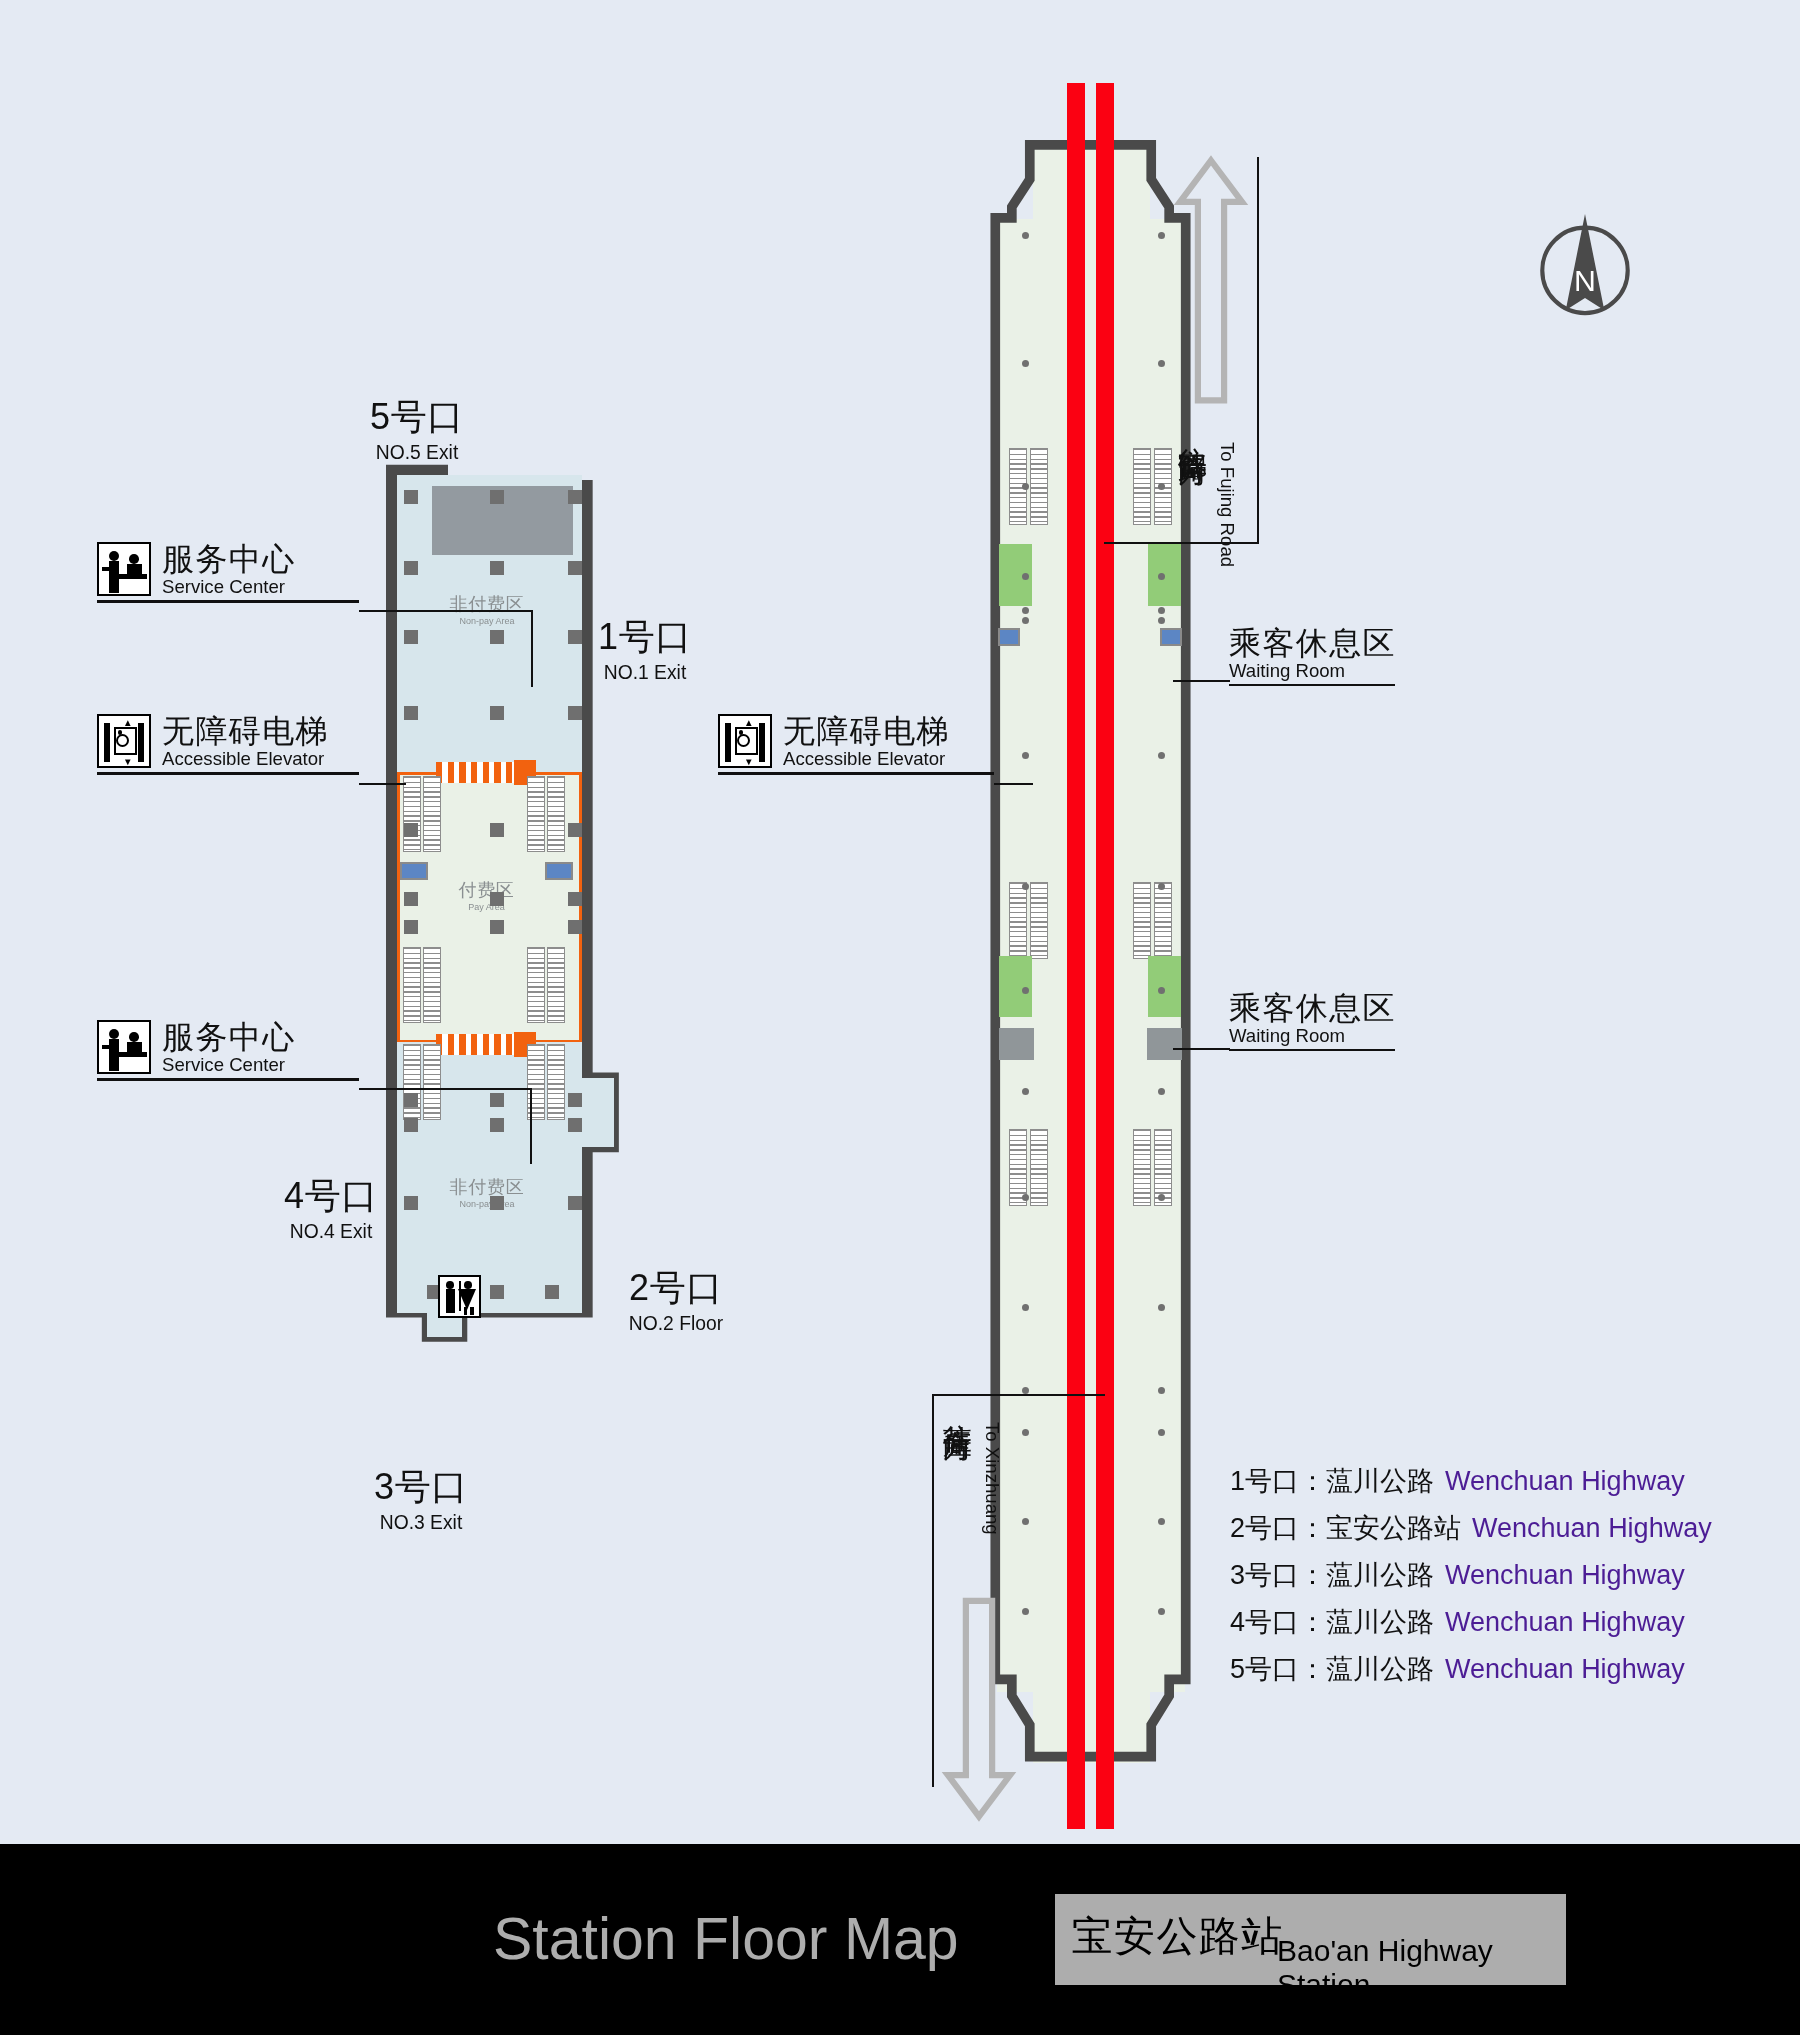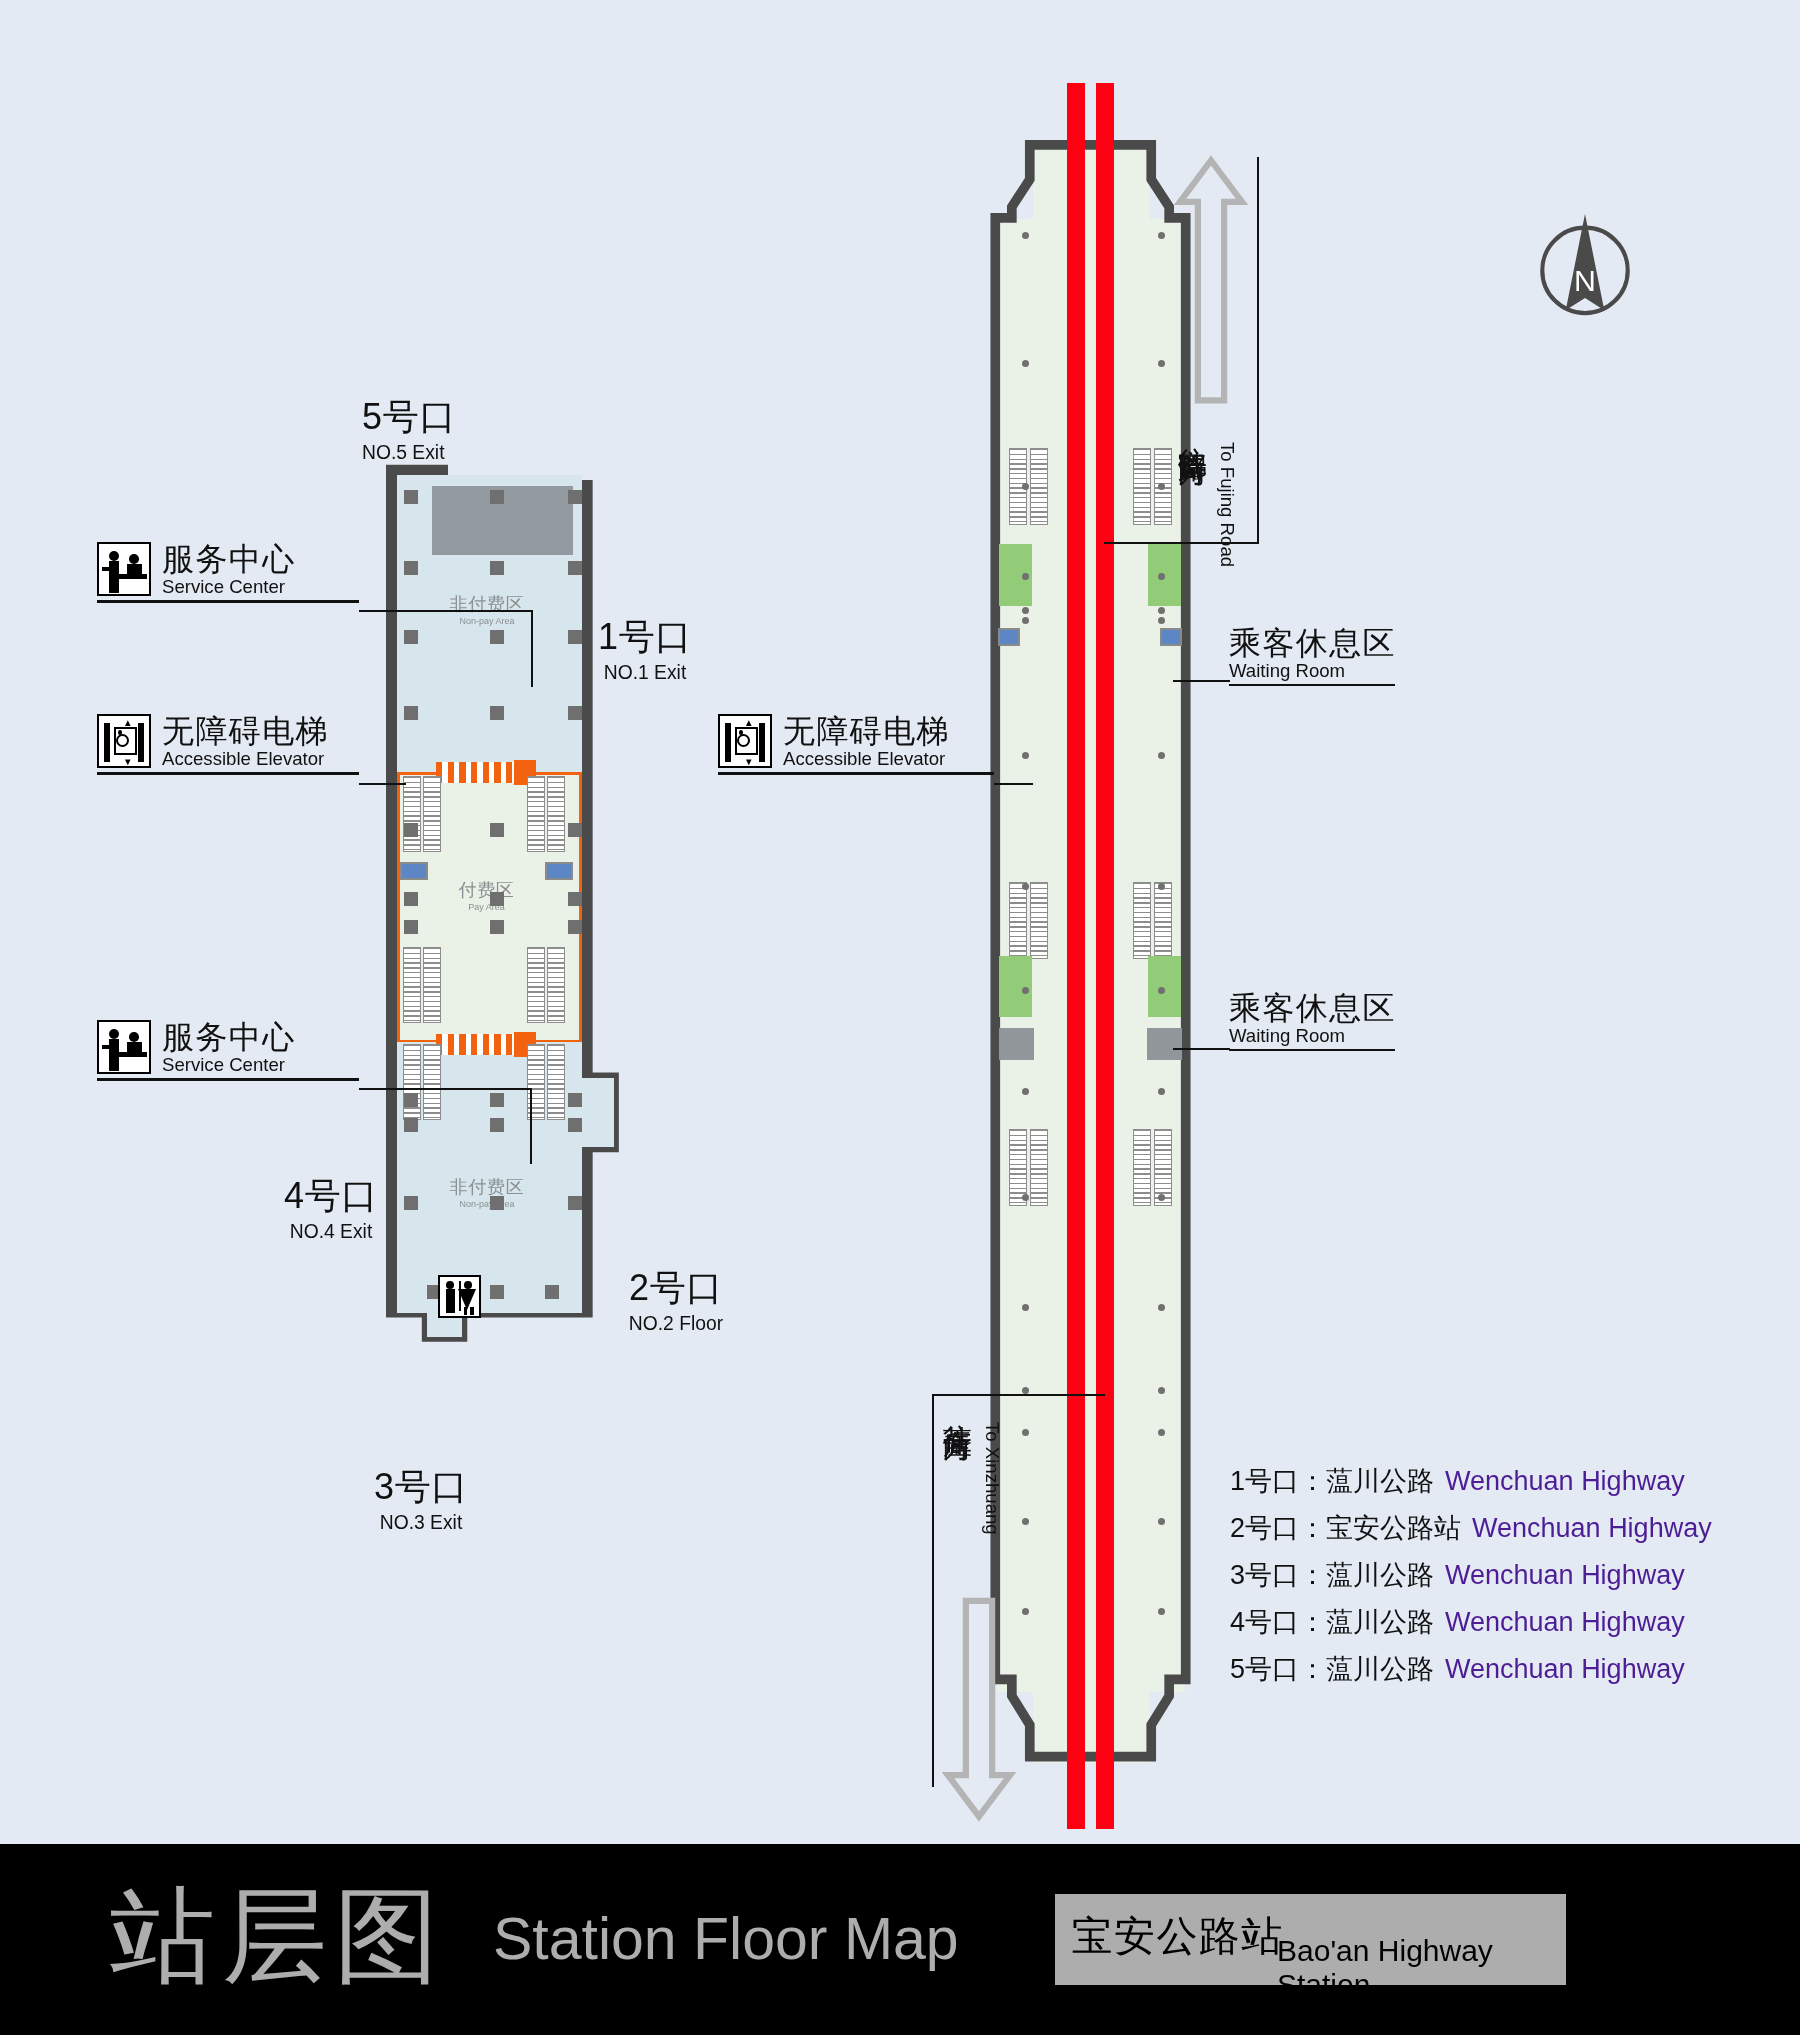--- a/index.html
+++ b/index.html
@@ -220,21 +220,21 @@
       <div class="m-h"></div>
         <div class="m-b"></div>
         <div class="sep"></div>
       <div class="f-h"></div>
         <div class="f-b"></div>
         <div class="f-l1"></div>
         <div class="f-l2"></div>
     </div>
   </div>
 
-  <div style="position:absolute; left:362px; top:393px; width:110px;">
+  <div style="position:absolute; left:362px; top:393px; text-align:center; width:110px;">
     <div class="exit-cn">5号口</div>
     <div class="exit-en">NO.5 Exit</div>
   </div>
   <div style="position:absolute; left:590px; top:613px; text-align:center; width:110px;">
     <div class="exit-cn">1号口</div>
     <div class="exit-en">NO.1 Exit</div>
   </div>
   <div style="position:absolute; left:276px; top:1172px; text-align:center; width:110px;">
     <div class="exit-cn">4号口</div>
     <div class="exit-en">NO.4 Exit</div>
@@ -456,21 +456,20 @@
       <span class="ecn">4号口：蕰川公路</span>
       <span class="een">Wenchuan Highway</span>
     </div>
     <div class="erow">
       <span class="ecn">5号口：蕰川公路</span>
       <span class="een">Wenchuan Highway</span>
     </div>
   </div>
 
   <div id="banner">
-    <div class="title-cn">站层图</div>
     <div class="title-en">Station Floor Map</div>
     <div class="stationbox">
       <div class="st-cn">宝安公路站</div>
       <div class="st-en">Bao'an Highway Station</div>
     </div>
   </div>
 
 </div>
 
 

